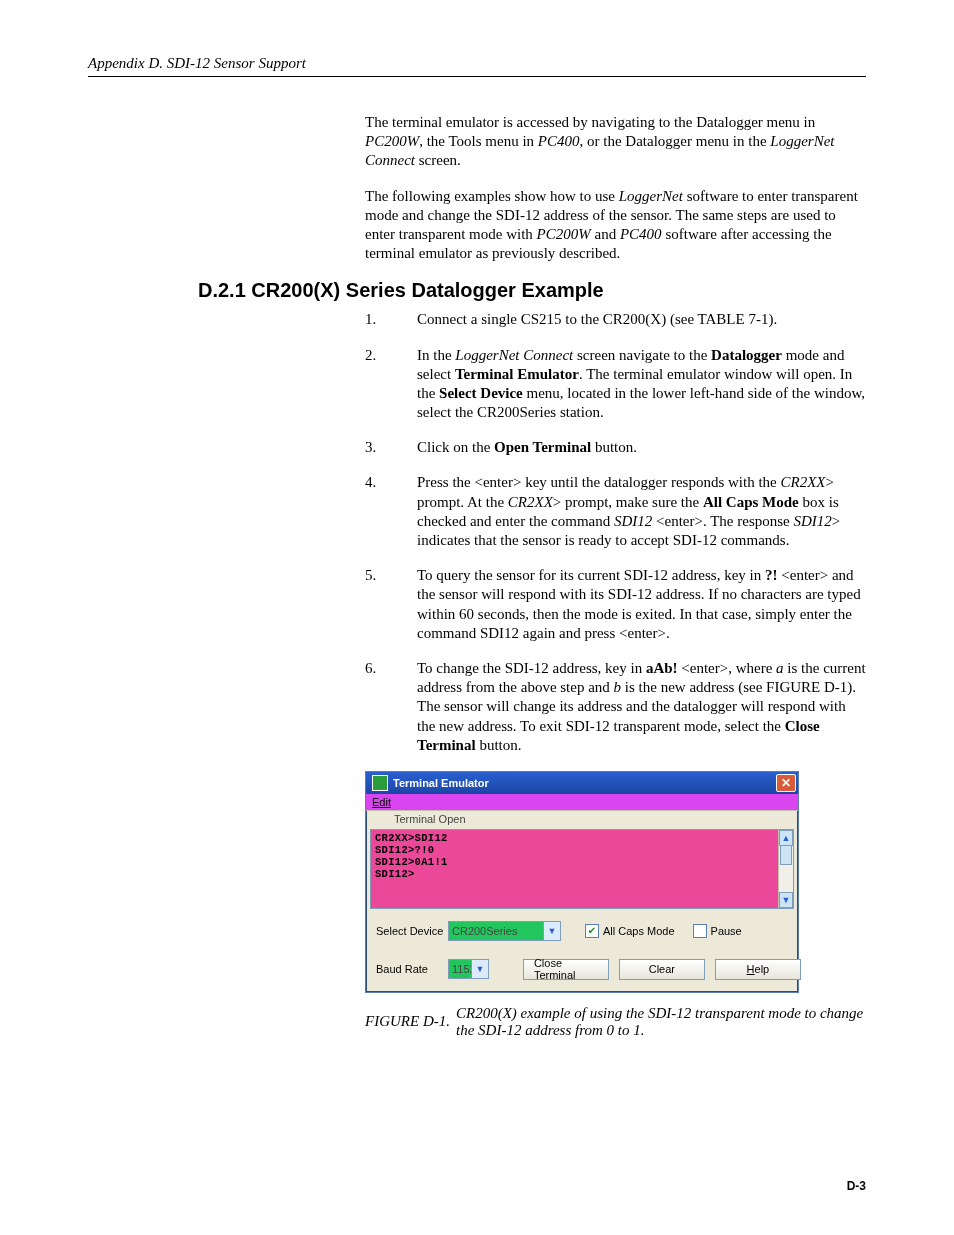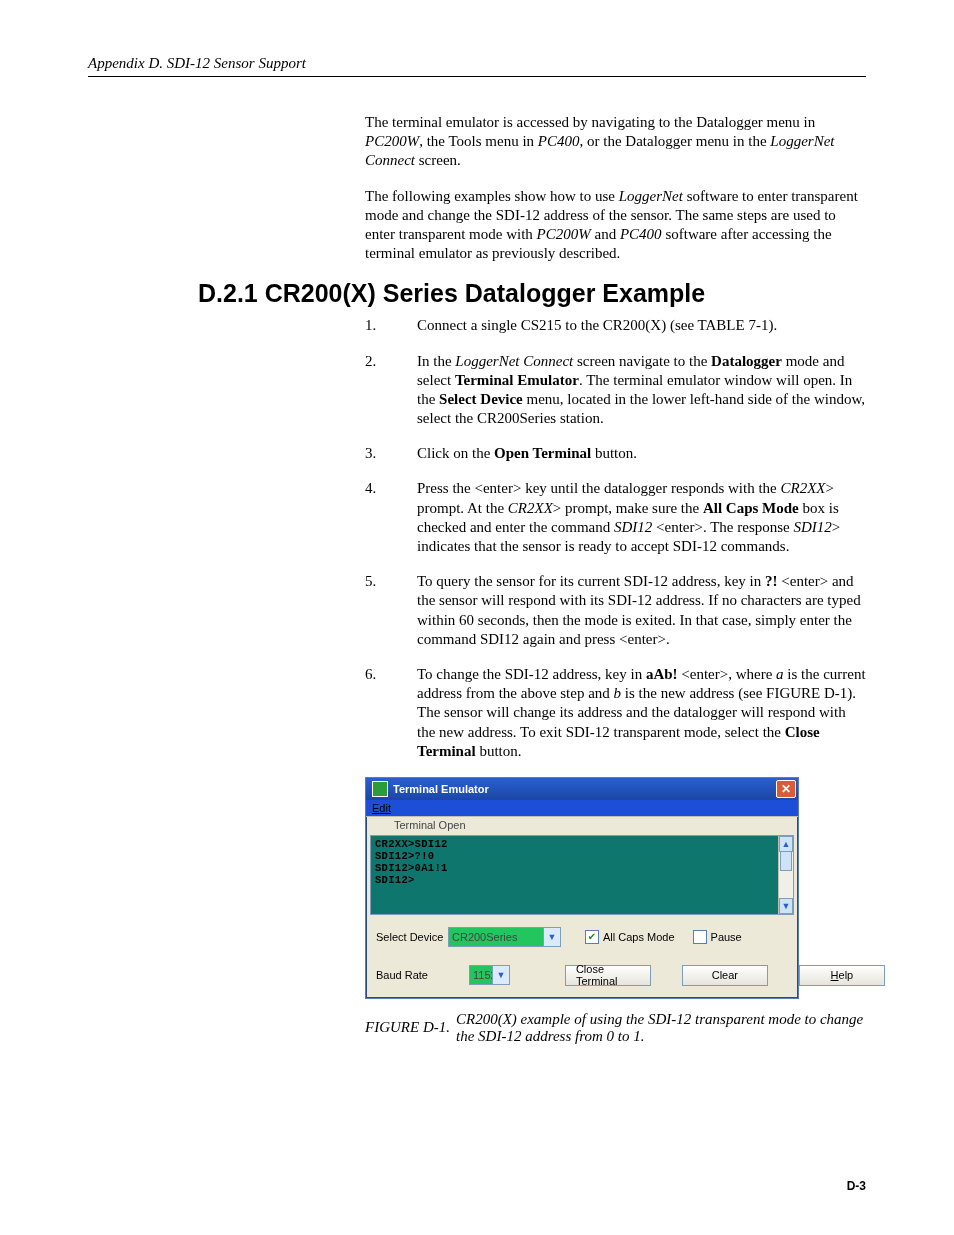--- a/index.html
+++ b/index.html
@@ -26,21 +26,21 @@
     margin: 0 0 36px 0;
   }
   .body-text {
     margin-left: 277px;
     line-height: 1.28;
     margin-bottom: 16px;
   }
   .h2 {
     font-family: Arial, Helvetica, sans-serif;
     font-weight: bold;
-    font-size: 25px;
+    font-size: 20px;
     margin: 10px 0 8px 110px;
   }
   .list {
     margin-left: 277px;
     counter-reset: item;
   }
   .list-item {
     display: flex;
     margin-bottom: 16px;
     line-height: 1.28;
@@ -97,31 +97,31 @@
   .term-title .title-text { flex: 1; }
   .close-box {
     width: 18px; height: 16px;
     background: #d95b3a;
     border: 1px solid #fff;
     display: flex; align-items: center; justify-content: center;
     color: #fff; font-weight: bold; font-size: 12px;
     border-radius: 2px;
   }
   .menu-bar {
-    background: #1d4ed8;
+    background: #d946ef;
     padding: 2px 6px;
     border-bottom: 1px solid #c3beb0;
   }
   .menu-bar span { text-decoration: underline; }
   .status-line {
     padding: 2px 0 2px 28px;
     color: #444;
   }
   .term-output {
-    background: #0f766e;
+    background: #ec4899;
     margin: 2px 4px;
     border: 1px solid #7f9db9;
     position: relative;
     height: 78px;
     overflow: hidden;
   }
   .term-output pre {
     margin: 0;
     padding: 2px 4px;
     font-family: "Courier New", monospace;
@@ -148,21 +148,21 @@
     background: #cde3f6; border: 1px solid #7f9db9;
   }
   .controls {
     padding: 10px 10px 12px 10px;
   }
   .ctrl-row {
     display: flex;
     align-items: center;
     margin-bottom: 18px;
   }
-  .ctrl-row:last-child { margin-bottom: 0; gap: 21px; }
+  .ctrl-row:last-child { margin-bottom: 0; }
   .ctrl-label {
     width: 72px;
     flex: 0 0 72px;
   }
   .combo {
     width: 108px;
     height: 18px;
     background: #22c55e;
     border: 1px solid #7f9db9;
     display: flex;

